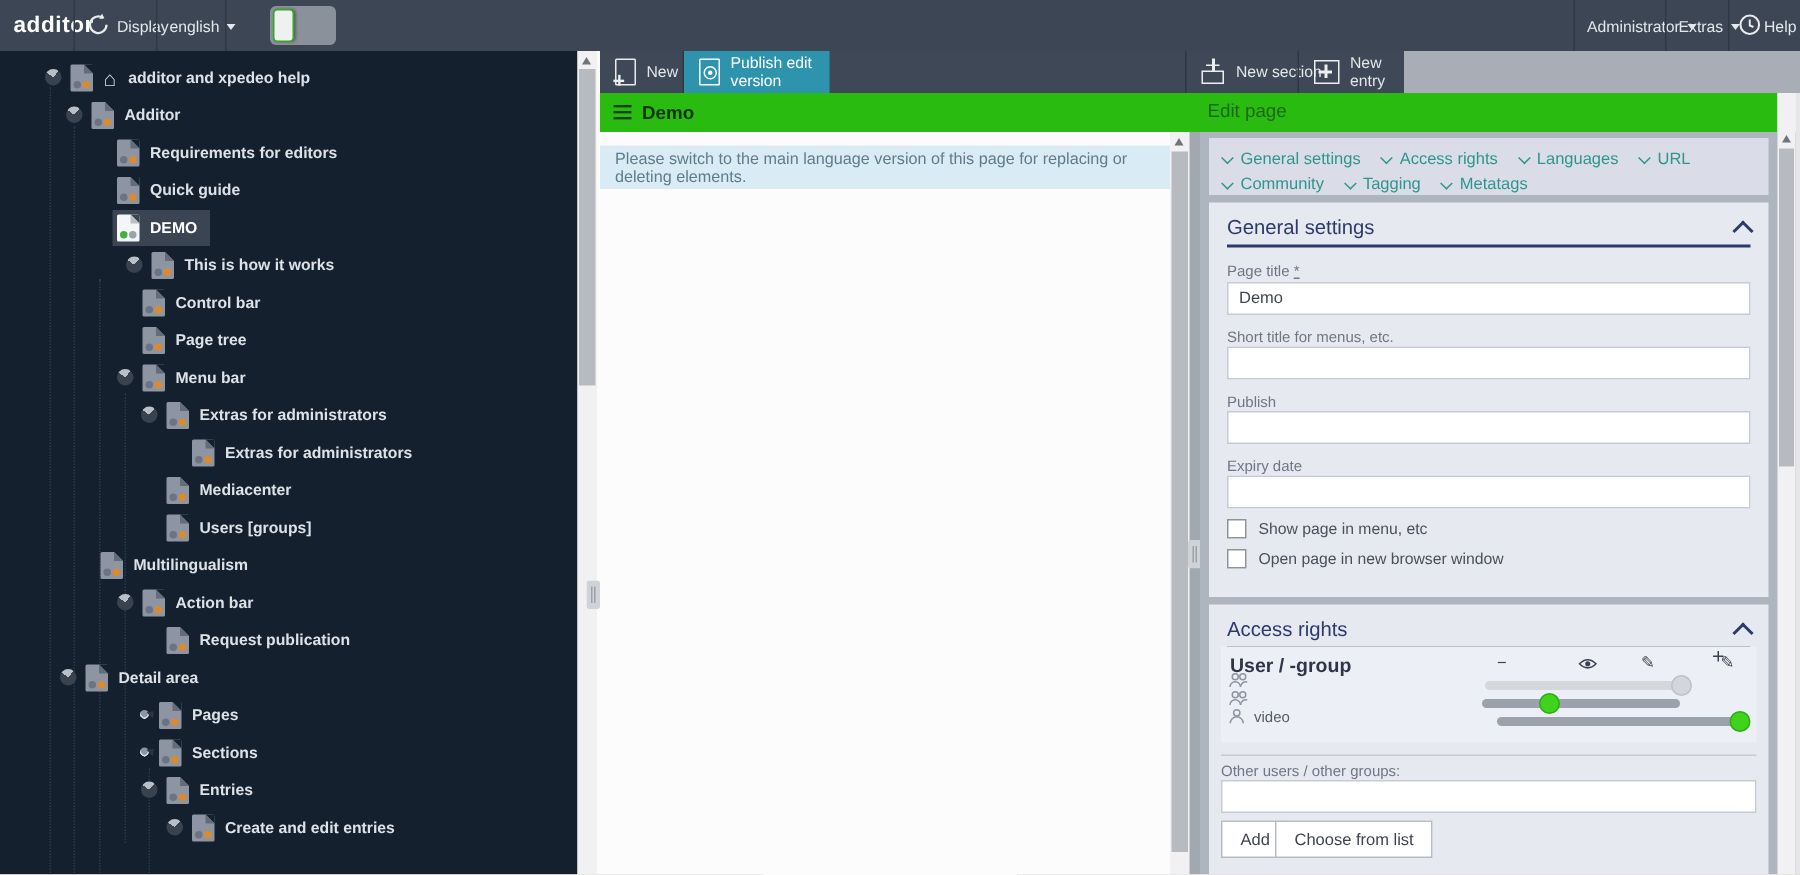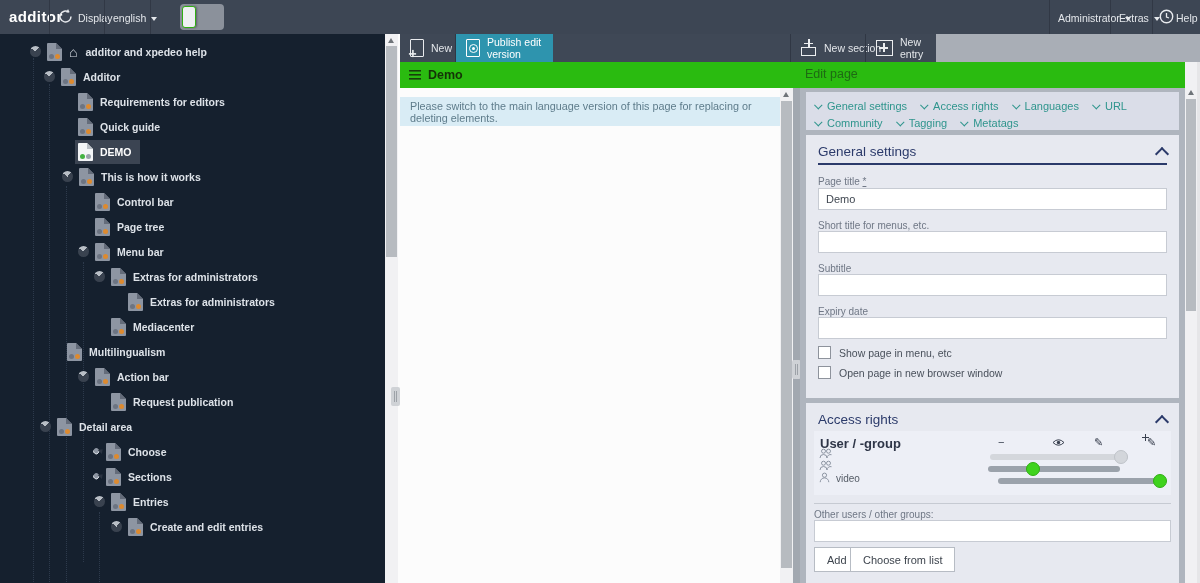--- a/index.html
+++ b/index.html
@@ -203,21 +203,21 @@
     </div>
     <div class="trow selected" style="padding-left:75px">
       <span class="rowbox">
           <span class="doc white">
             <span class="dl"></span>
             <span class="dr"></span>
           </span>
       <span style="color:#fff">DEMO</span>
         </span>
     </div>
-    <div class="trow" style="padding-left:62px">
+    <div class="trow" style="padding-left:84px">
       <span class="expander"></span>
       <span class="rowbox">
           <span class="doc">
             <span class="dl"></span>
             <span class="dr"></span>
           </span>
       <span>This is how it works</span>
         </span>
     </div>
     <div class="trow" style="padding-left:92px">
@@ -267,20 +267,29 @@
       <span>Extras for administrators</span>
         </span>
     </div>
     <div class="trow" style="padding-left:108px">
       <span class="rowbox">
           <span class="doc">
             <span class="dl"></span>
             <span class="dr"></span>
           </span>
       <span>Mediacenter</span>
+        </span>
+    </div>
+    <div class="trow" style="padding-left:108px">
+      <span class="rowbox">
+          <span class="doc">
+            <span class="dl"></span>
+            <span class="dr"></span>
+          </span>
+      <span>Users [groups]</span>
         </span>
     </div>
     <div class="trow" style="padding-left:64px">
       <span class="rowbox">
           <span class="doc">
             <span class="dl"></span>
             <span class="dr"></span>
           </span>
       <span>Multilingualism</span>
         </span>
@@ -314,21 +323,21 @@
       <span>Detail area</span>
         </span>
     </div>
     <div class="trow" style="padding-left:94px">
       <span class="expander chev"></span>
       <span class="rowbox">
           <span class="doc">
             <span class="dl"></span>
             <span class="dr"></span>
           </span>
-      <span>Choose</span>
+      <span>Pages</span>
         </span>
     </div>
     <div class="trow" style="padding-left:94px">
       <span class="expander chev"></span>
       <span class="rowbox">
           <span class="doc">
             <span class="dl"></span>
             <span class="dr"></span>
           </span>
       <span>Sections</span>
@@ -449,21 +458,21 @@
       <div class="sec-head">
         <span>General settings</span>
         <span class="chev-up"></span>
       </div>
       <div class="flabel" style="top:41px">
         <span>Page title</span> <span style="text-decoration:underline">*</span>
       </div>
       <input class="finput" style="top: 53px;" value="Demo">
       <div class="flabel" style="top:85px">Short title for menus, etc.</div>
       <input class="finput" style="top: 96px;">
-      <div class="flabel" style="top:128px">Subtitle</div>
+      <div class="flabel" style="top:128px">Publish</div>
       <input class="finput" style="top: 139px;">
       <div class="flabel" style="top:171px">Expiry date</div>
       <input class="finput" style="top: 182px;">
       <div class="cbrow" style="top:211px">
         <span class="cbox"></span>
         <span>Show page in menu, etc</span>
       </div>
       <div class="cbrow" style="top:231px">
         <span class="cbox"></span>
         <span>Open page in new browser window</span>

